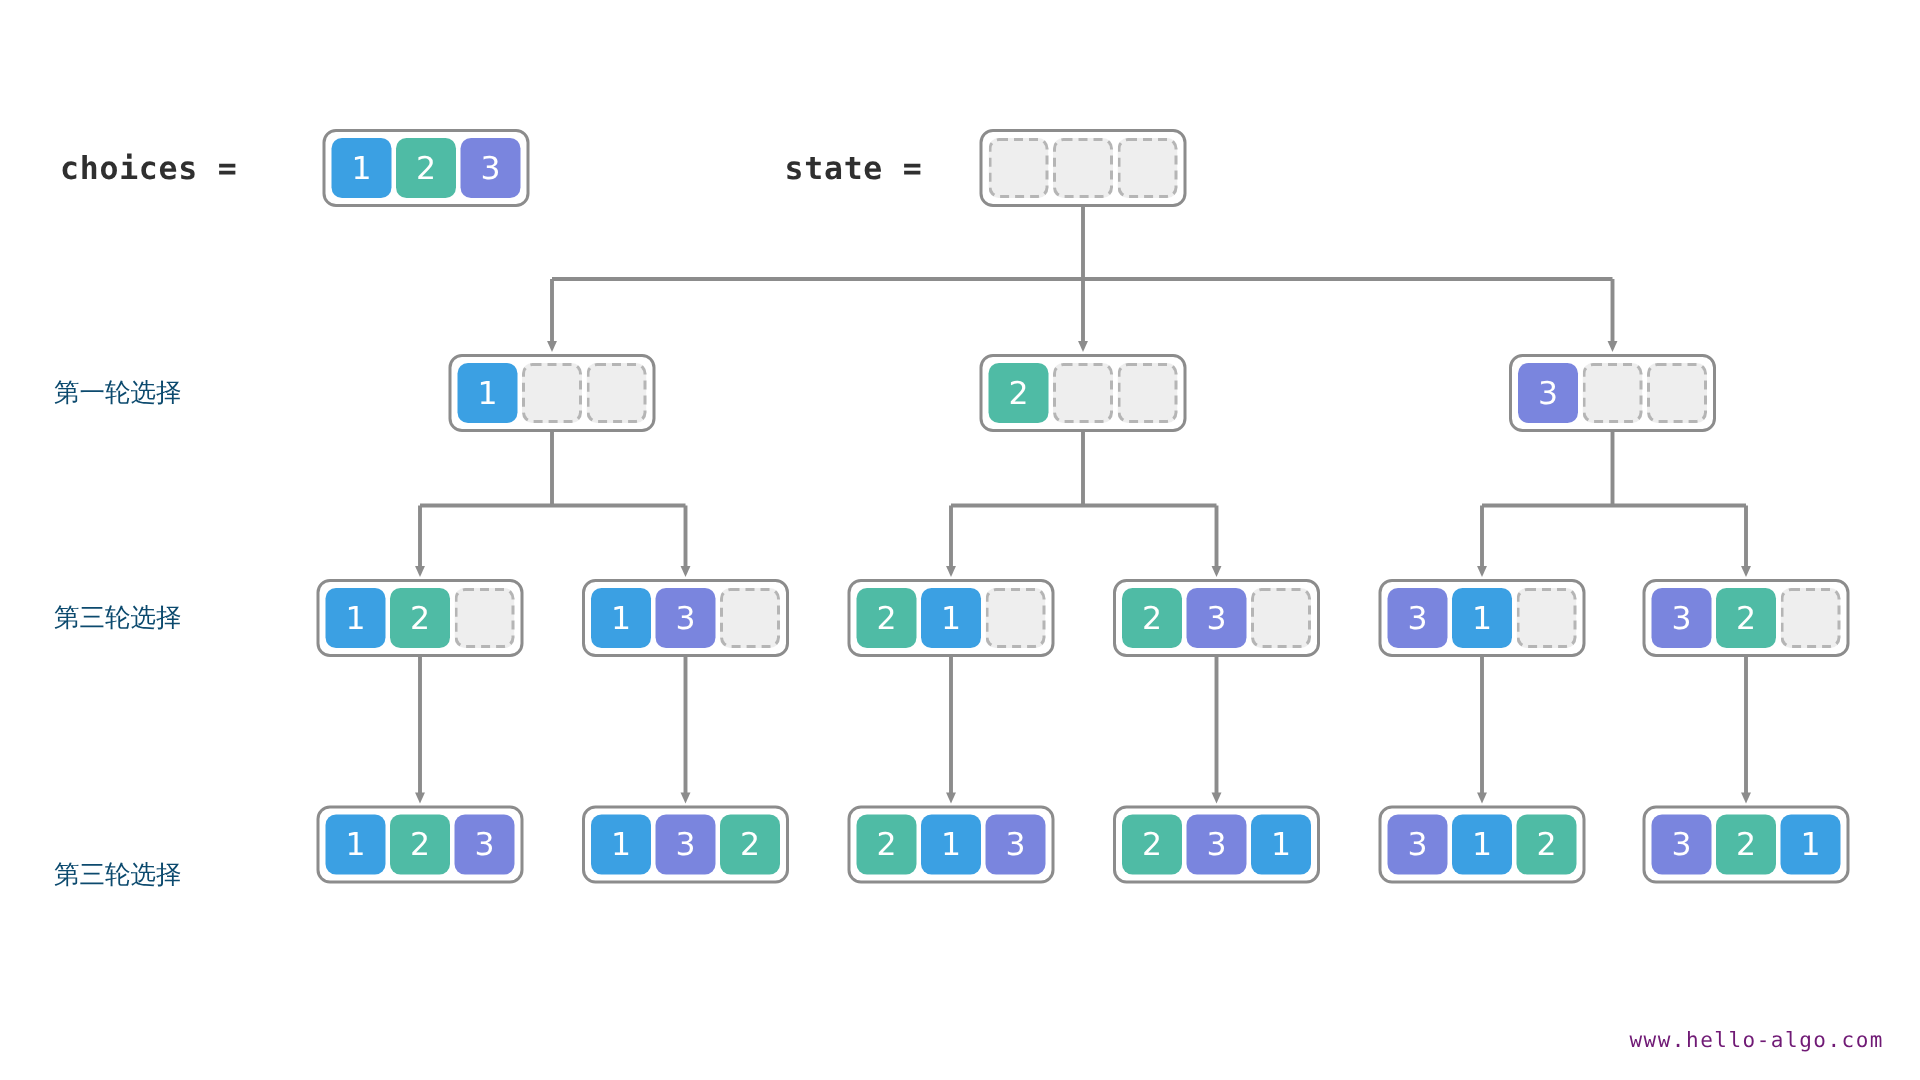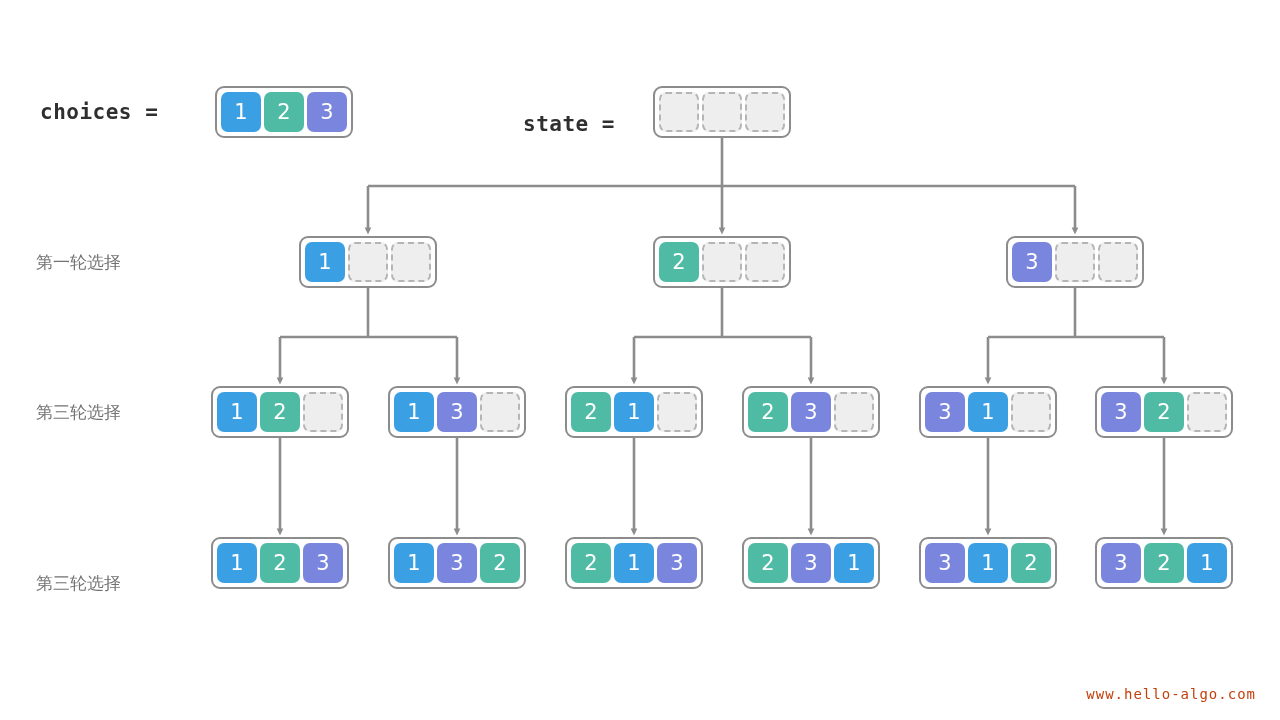--- a/index.html
+++ b/index.html
@@ -39,21 +39,21 @@
     color: #2f2f2f;
     letter-spacing: 0.5px;
     white-space: nowrap;
     transform: translateY(-50%);
   }
 
   .row-label {
     position: absolute;
     font-family: "DejaVu Sans", "Liberation Sans", sans-serif;
     font-size: 17px;
-    color: #737373;
+    color: #0c4a6e;
     white-space: nowrap;
     transform: translateY(-50%);
   }
 
   
   .array-node {
     position: absolute;
     box-sizing: border-box;
     display: flex;
     align-items: center;
@@ -85,21 +85,21 @@
     color: transparent;
   }
 
   
   .watermark {
     position: absolute;
     right: 24px;
     bottom: 18px;
     font-family: "DejaVu Sans Mono", "Liberation Mono", monospace;
     font-size: 14px;
-    color: #c2410c;
+    color: #701a75;
     letter-spacing: 1px;
     white-space: nowrap;
   }
 </style>
 </head>
 <body>
 
 <div id="canvas">
 
   <svg id="edges" viewBox="0 0 1280 720" width="1280" height="720" xmlns="http://www.w3.org/2000/svg">
@@ -142,21 +142,21 @@
     </g>
   </svg>
 
   <div class="mono-label" style="left:40px; top:112px;">choices =</div>
   <div class="array-node" id="choices-node" style="left:284px; top:112px;">
       <div class="cell" style="background: rgb(59, 160, 227);">1</div>
       <div class="cell" style="background: rgb(79, 187, 165);">2</div>
       <div class="cell" style="background: rgb(122, 133, 222);">3</div>
     </div>
 
-  <div class="mono-label" style="left:523px; top:112px;margin-top:12px;">state =</div>
+  <div class="mono-label" style="left:523px; top:112px;">state =</div>
   <div class="array-node" id="state-node" style="left:722px; top:112px;">
       <div class="cell empty"></div>
       <div class="cell empty"></div>
       <div class="cell empty"></div>
     </div>
 
   <div class="row-label" style="left:36px; top:262px;">第一轮选择</div>
   <div class="row-label" style="left:36px; top:412px;">第三轮选择</div>
   <div class="row-label" style="left:36px; top:583px;">第三轮选择</div>
 

